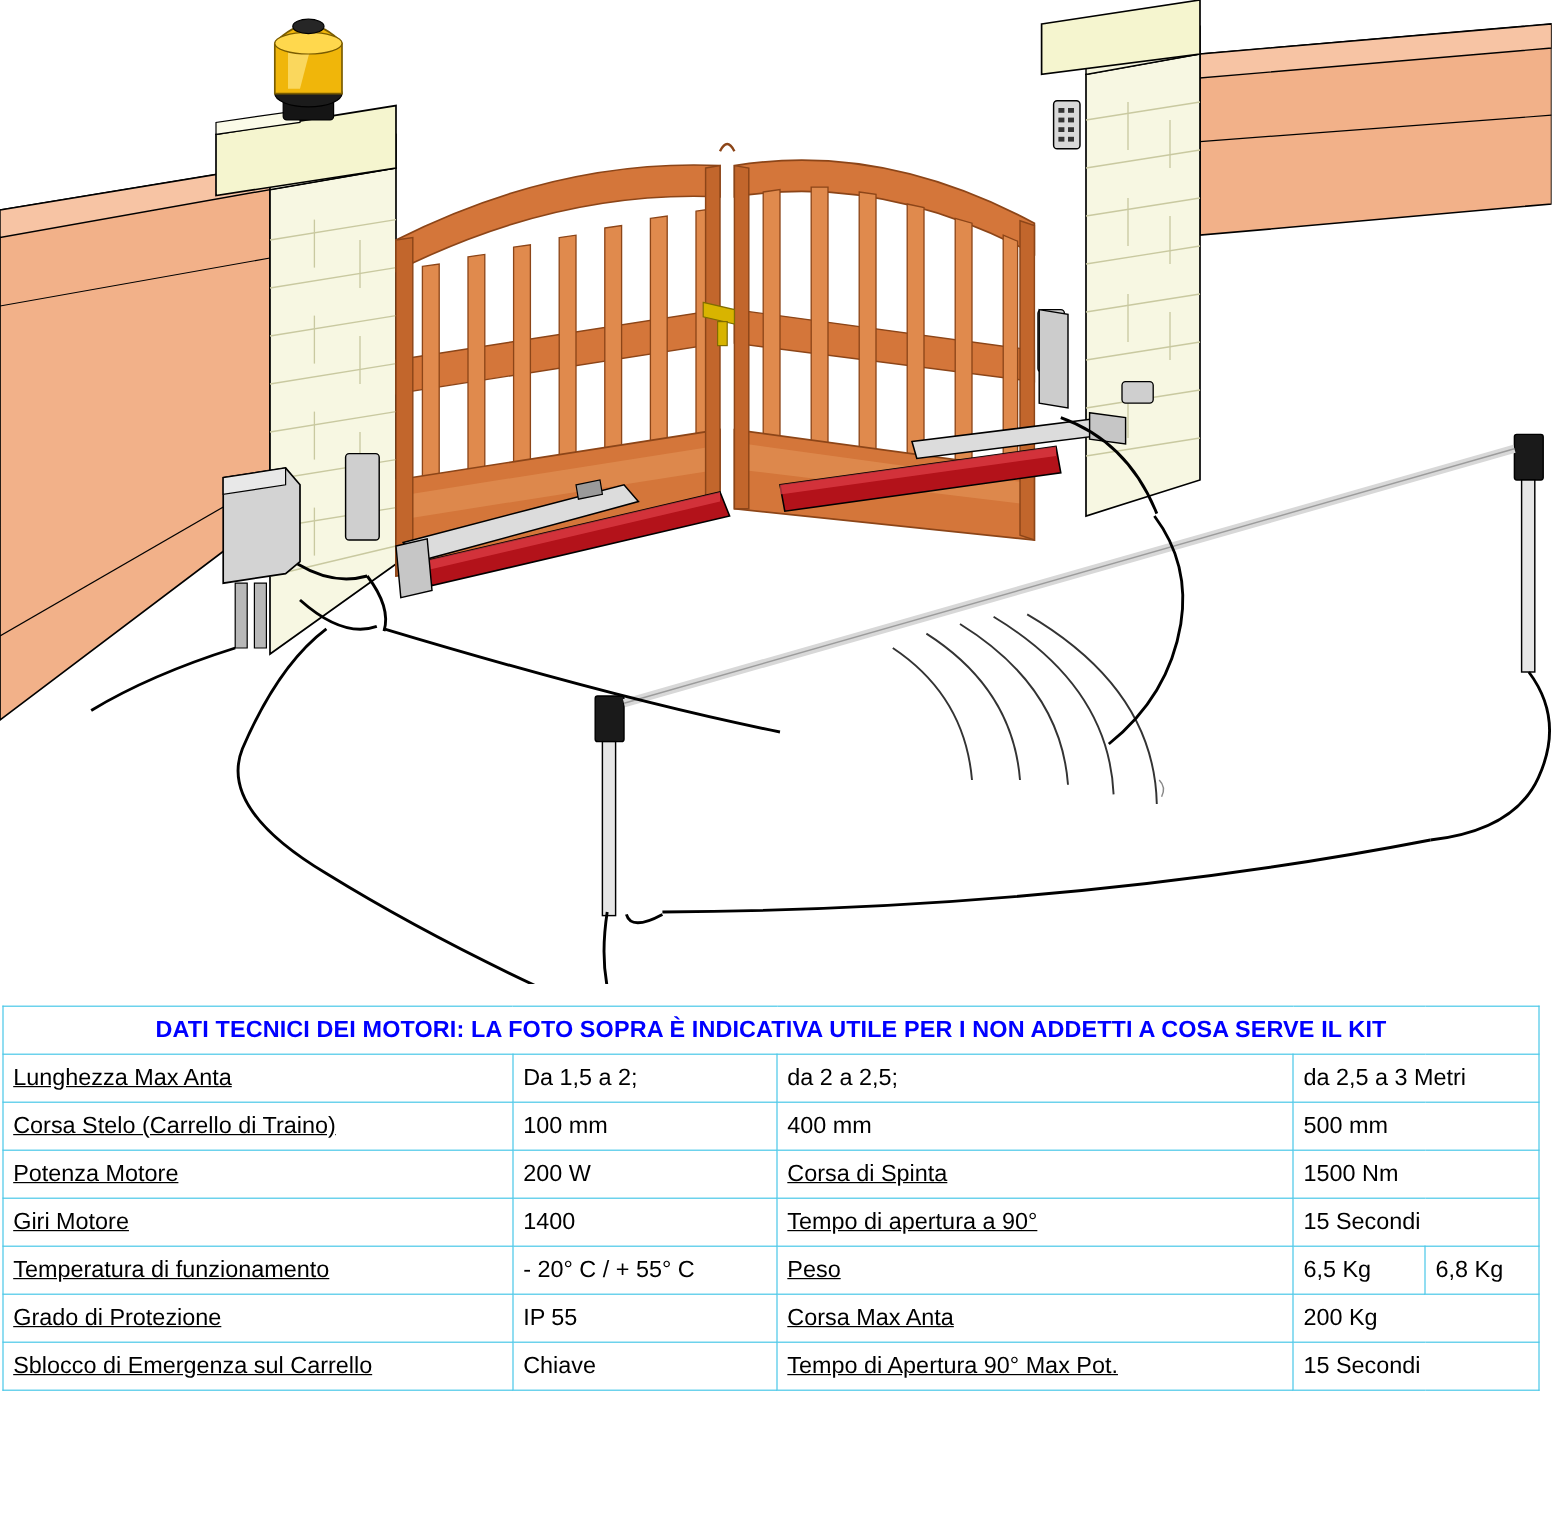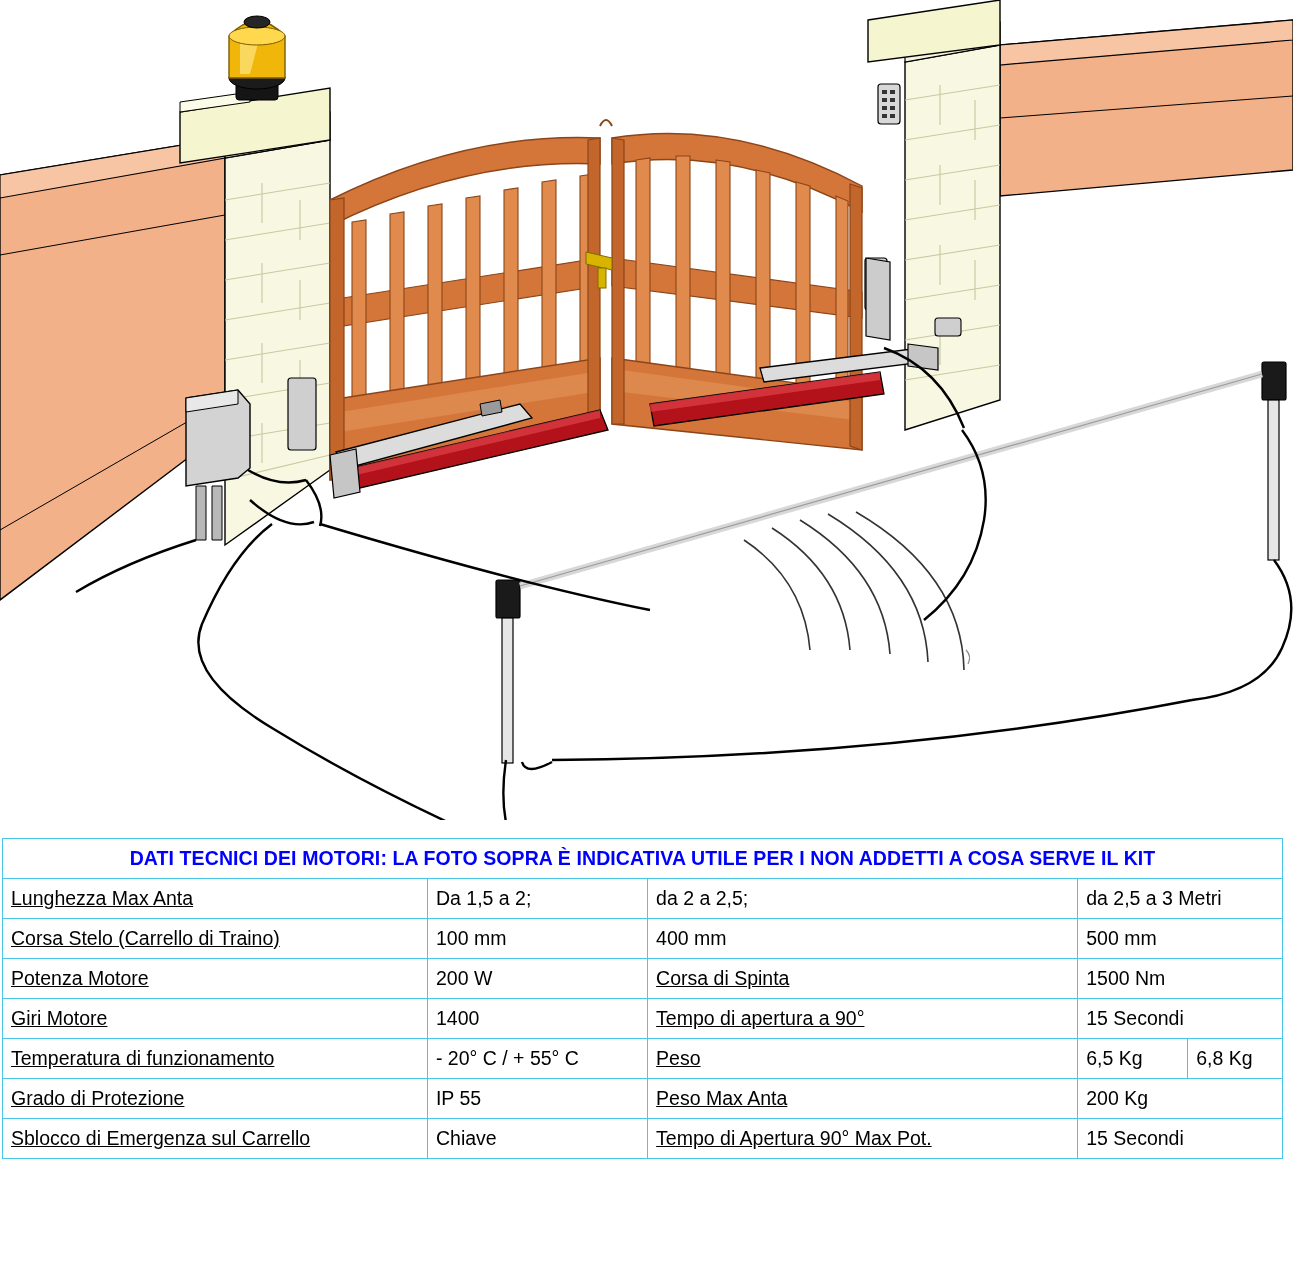--- a/index.html
+++ b/index.html
@@ -291,21 +291,21 @@
       <td class="lbl">Temperatura di funzionamento</td>
       <td class="ctr">- 20° C / + 55° C</td>
       <td class="lbl">Peso</td>
       <td class="ctr">6,5 Kg</td>
       <td class="ctr">6,8 Kg</td>
     </tr>
 
     <tr>
       <td class="lbl">Grado di Protezione</td>
       <td class="ctr">IP 55</td>
-      <td class="lbl">Peso Max Anta</td>
+      <td class="lbl">Corsa Max Anta</td>
       <td class="ctr" colspan="2">200 Kg</td>
     </tr>
 
     <tr>
       <td class="lbl">Sblocco di Emergenza sul Carrello</td>
       <td class="ctr">Chiave</td>
       <td class="lbl">Tempo di Apertura 90° Max Pot.</td>
       <td class="ctr" colspan="2">15 Secondi</td>
     </tr>
   </tbody>

